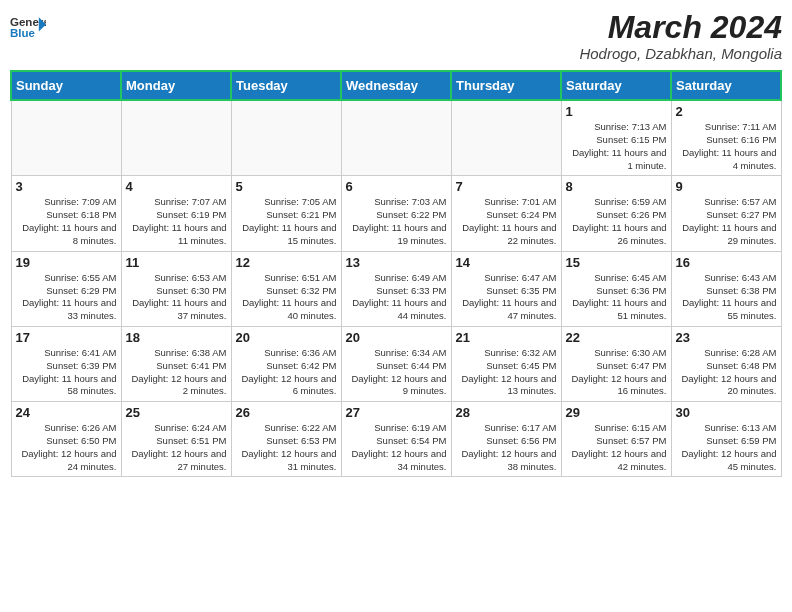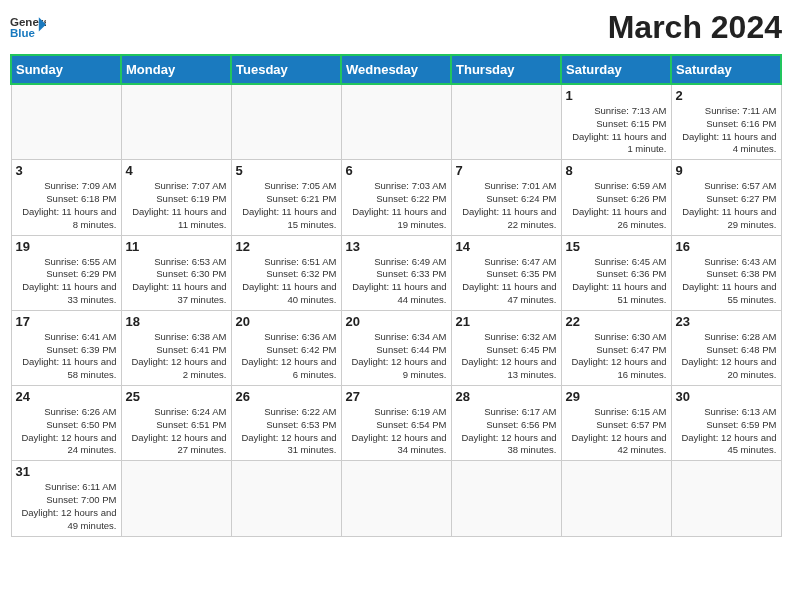--- a/index.html
+++ b/index.html
@@ -20,20 +20,21 @@
       display: flex;
       align-items: center;
       gap: 4px;
     }
     .logo-icon {
       width: 36px;
       height: 36px;
     }
     .title-area {
       text-align: right;
+      font-style: italic;
     }
     .month-title {
       font-size: 32px;
       font-weight: bold;
       color: #222;
       line-height: 1.1;
     }
     .subtitle {
       font-size: 15px;
       color: #444;
@@ -88,20 +89,21 @@
 <div class="header-area">
   <div class="logo">
     <svg class="logo-icon" viewBox="0 0 50 50">
       <text x="0" y="22" font-size="16" font-family="Arial" font-weight="bold" fill="#333">General</text>
       <text x="0" y="38" font-size="16" font-family="Arial" font-weight="bold" fill="#1a7abf">Blue</text>
       <polygon points="40,10 50,20 40,30" fill="#1a7abf"></polygon>
     </svg>
   </div>
   <div class="title-area">
     <div class="month-title">March 2024</div>
+    <div class="subtitle">Hodrogo, Dzabkhan, Mongolia</div>
   </div>
 </div>
 
 <table class="calendar">
   <thead>
     <tr>
     <th>Sunday</th>
         <th>Monday</th>
         <th>Tuesday</th>
         <th>Wednesday</th>
@@ -239,26 +241,14 @@
         </td>
         <td>
           <span class="day-number">29</span>
           <div class="day-info">Sunrise: 6:15 AM<br>Sunset: 6:57 PM<br>Daylight: 12 hours and 42 minutes.</div>
         </td>
         <td>
           <span class="day-number">30</span>
           <div class="day-info">Sunrise: 6:13 AM<br>Sunset: 6:59 PM<br>Daylight: 12 hours and 45 minutes.</div>
         </td>
       </tr>
-      <tr class="last-row">
-        <td>
-          <span class="day-number">31</span>
-          <div class="day-info">Sunrise: 6:11 AM<br>Sunset: 7:00 PM<br>Daylight: 12 hours and 49 minutes.</div>
-        </td>
-        <td class="empty"></td>
-        <td class="empty"></td>
-        <td class="empty"></td>
-        <td class="empty"></td>
-        <td class="empty"></td>
-        <td class="empty"></td>
-      </tr>
     </tbody>
 </table>
 
 </body></html>

